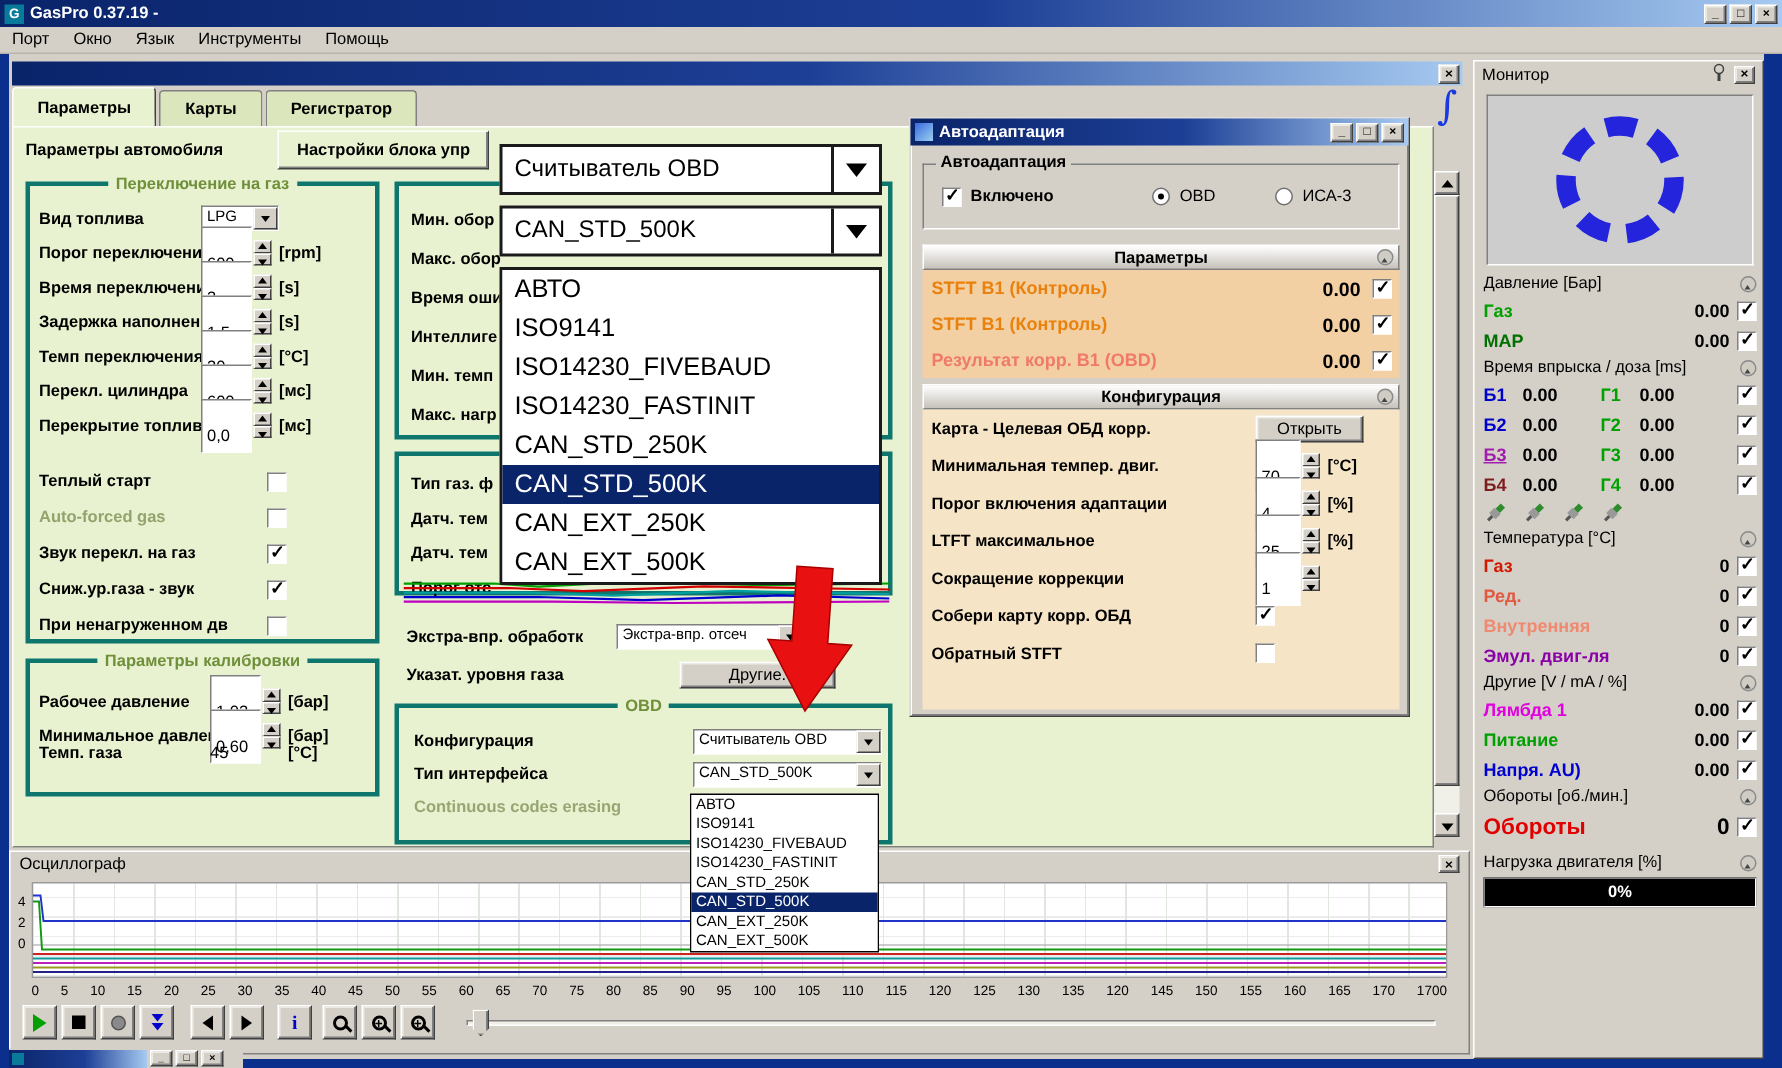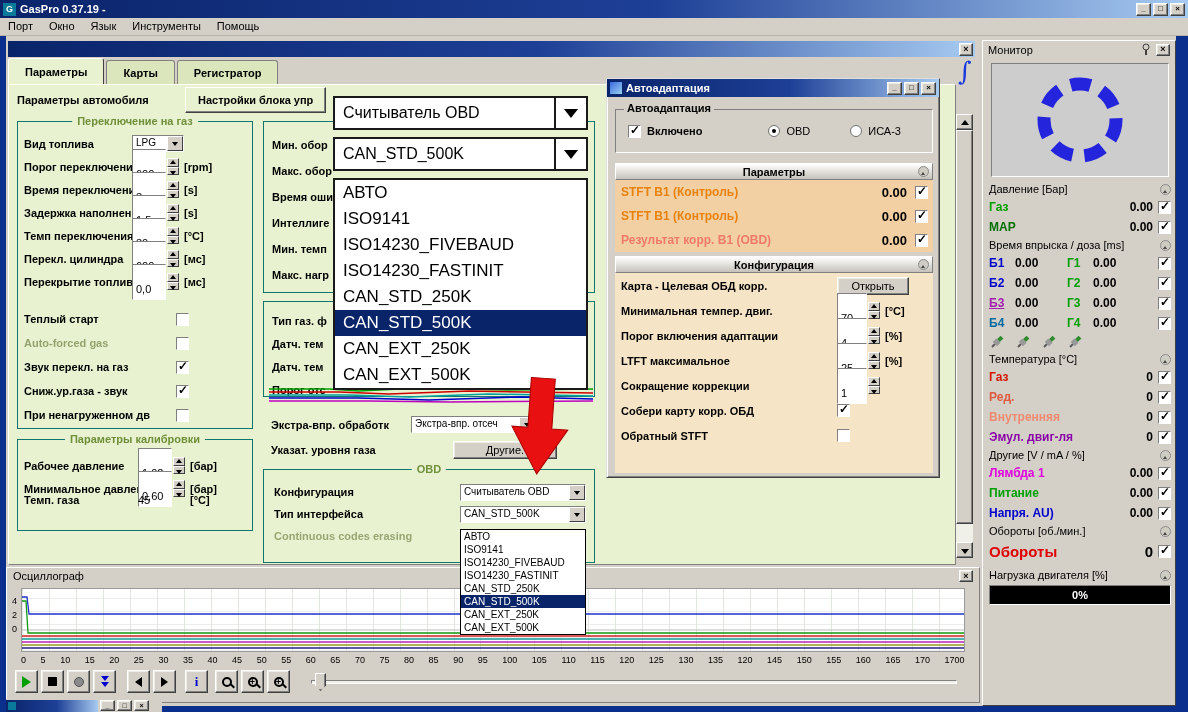--- a/index.html
+++ b/index.html
@@ -20,21 +20,21 @@
 .spin i.up::after{content:"";position:absolute;left:2px;top:1px;border:3px solid transparent;border-bottom:4px solid #000;border-top:none}
 .spin i.dn::after{content:"";position:absolute;left:2px;top:3px;border:3px solid transparent;border-top:4px solid #000;border-bottom:none}
 .chk{width:13px;height:13px;background:#fff;border:1px solid;border-color:#808080 #fff #fff #808080;display:inline-block;position:relative;flex:0 0 13px}
 .checked>.chk::after,.chk.on::after{content:"✓";position:absolute;left:1px;top:-3px;font-size:12px;font-weight:bold;color:#000}
 .radio{width:12px;height:12px;border-radius:50%;background:#fff;border:1px solid #707070;display:inline-block;position:relative;flex:0 0 12px}
 .radio.on::after{content:"";position:absolute;left:3px;top:3px;width:4px;height:4px;border-radius:50%;background:#000}
 .combo{display:flex;background:#fff;border:1px solid;border-color:#808080 #fff #fff #808080;height:17px;align-items:stretch}
 .combo .cval{flex:1;padding:0 3px;line-height:14px;white-space:nowrap;overflow:hidden;font-size:10px}
 .combo .car{width:16px;background:#d4d0c8;border:1px solid;border-color:#fff #404040 #404040 #fff;display:flex;align-items:center;justify-content:center;flex:0 0 16px}
 .combo .car::after{content:"";border:3px solid transparent;border-top:4px solid #000;margin-top:4px}
-.group{position:absolute;border:1px solid #0f766e}
+.group{position:absolute;border:3px solid #0f766e}
 .gtitle{position:absolute;top:-7px;left:50%;transform:translateX(-50%);background:#e9f2d0;padding:0 5px;font-weight:bold;color:#6f8f3a;white-space:nowrap}
 .frow{display:flex;align-items:center;height:23px}
 .crow{display:flex;align-items:center;height:24px}
 .crow.disabled span{color:#93a36d}
 .tab{display:inline-block;height:24px;line-height:24px;padding:0 16px;background:#dbe6bd;border:1px solid #808080;border-bottom:none;border-radius:3px 3px 0 0;font-weight:bold;margin-right:2px;vertical-align:bottom}
 .tab.selected{background:#e9f2d0;height:26px;line-height:26px;border-color:#fff #404040 #e9f2d0 #fff;position:relative;z-index:2}
 .midrow{height:26px;line-height:26px;font-weight:bold;white-space:nowrap}
 .midrow2{height:23px;line-height:23px;font-weight:bold;white-space:nowrap}
 .hbar{position:absolute;height:17px;background:linear-gradient(180deg,#ffffff,#c6c2ba);border:1px solid;border-color:#fff #808080 #808080 #fff;display:flex;align-items:center;justify-content:center;font-weight:bold}
 .secico{width:11px;height:11px;border-radius:50%;background:#cfccc4;border:1px solid #8a8a8a;position:relative;flex:0 0 11px}
@@ -596,21 +596,21 @@
           <span class="chk"></span>
         </div>
           <div class="mrow checked">
           <span class="iname" style="color: #a21caf; text-decoration: underline;">Б3</span>
           <span class="ival">0.00</span>
           <span class="iname" style="color: rgb(0, 160, 0);">Г3</span>
           <span class="ival last">0.00</span>
           <span class="chk"></span>
         </div>
           <div class="mrow checked">
-          <span class="iname" style="color: #0369a1;">Б4</span>
+          <span class="iname" style="color: #7f1d1d;">Б4</span>
           <span class="ival">0.00</span>
           <span class="iname" style="color: rgb(0, 160, 0);">Г4</span>
           <span class="ival last">0.00</span>
           <span class="chk"></span>
         </div>
         </div>
       <div style="display:flex;gap:10px;height:18px;align-items:center">
         <svg width="16" height="16">
             <g transform="rotate(45 8 8)">
               <rect x="6" y="1" width="4" height="5" fill="#2e8b2e"></rect>

